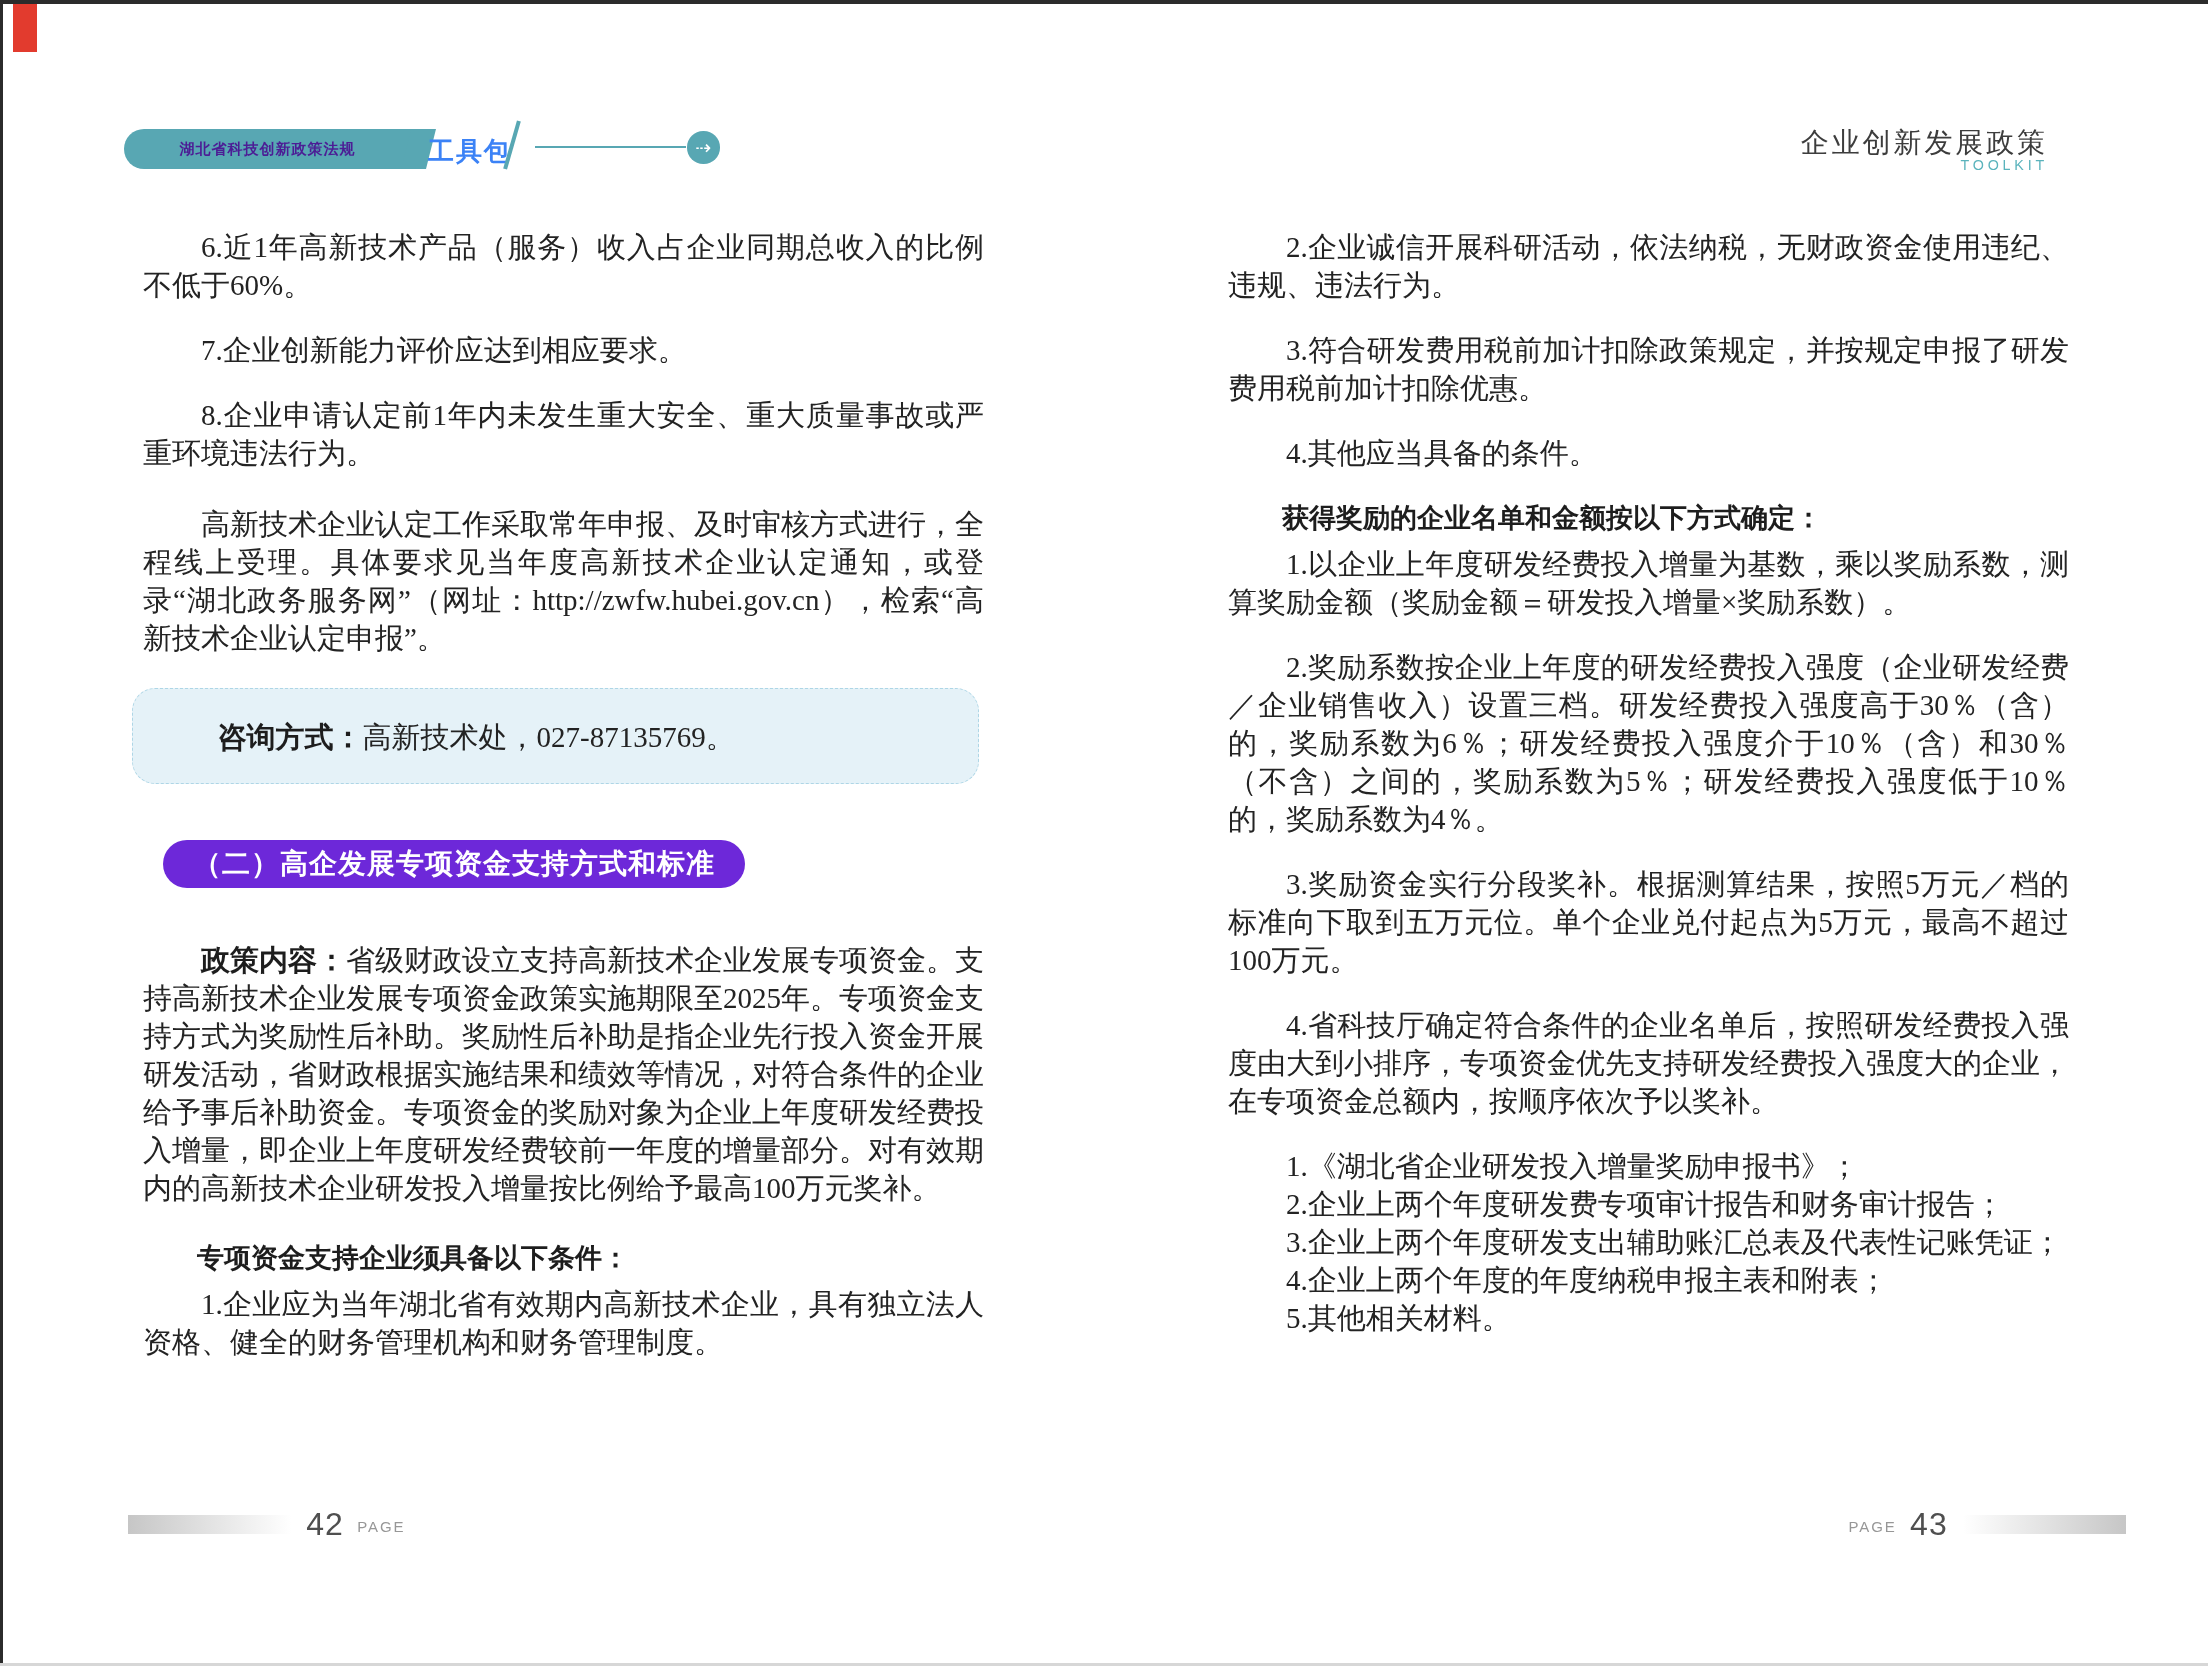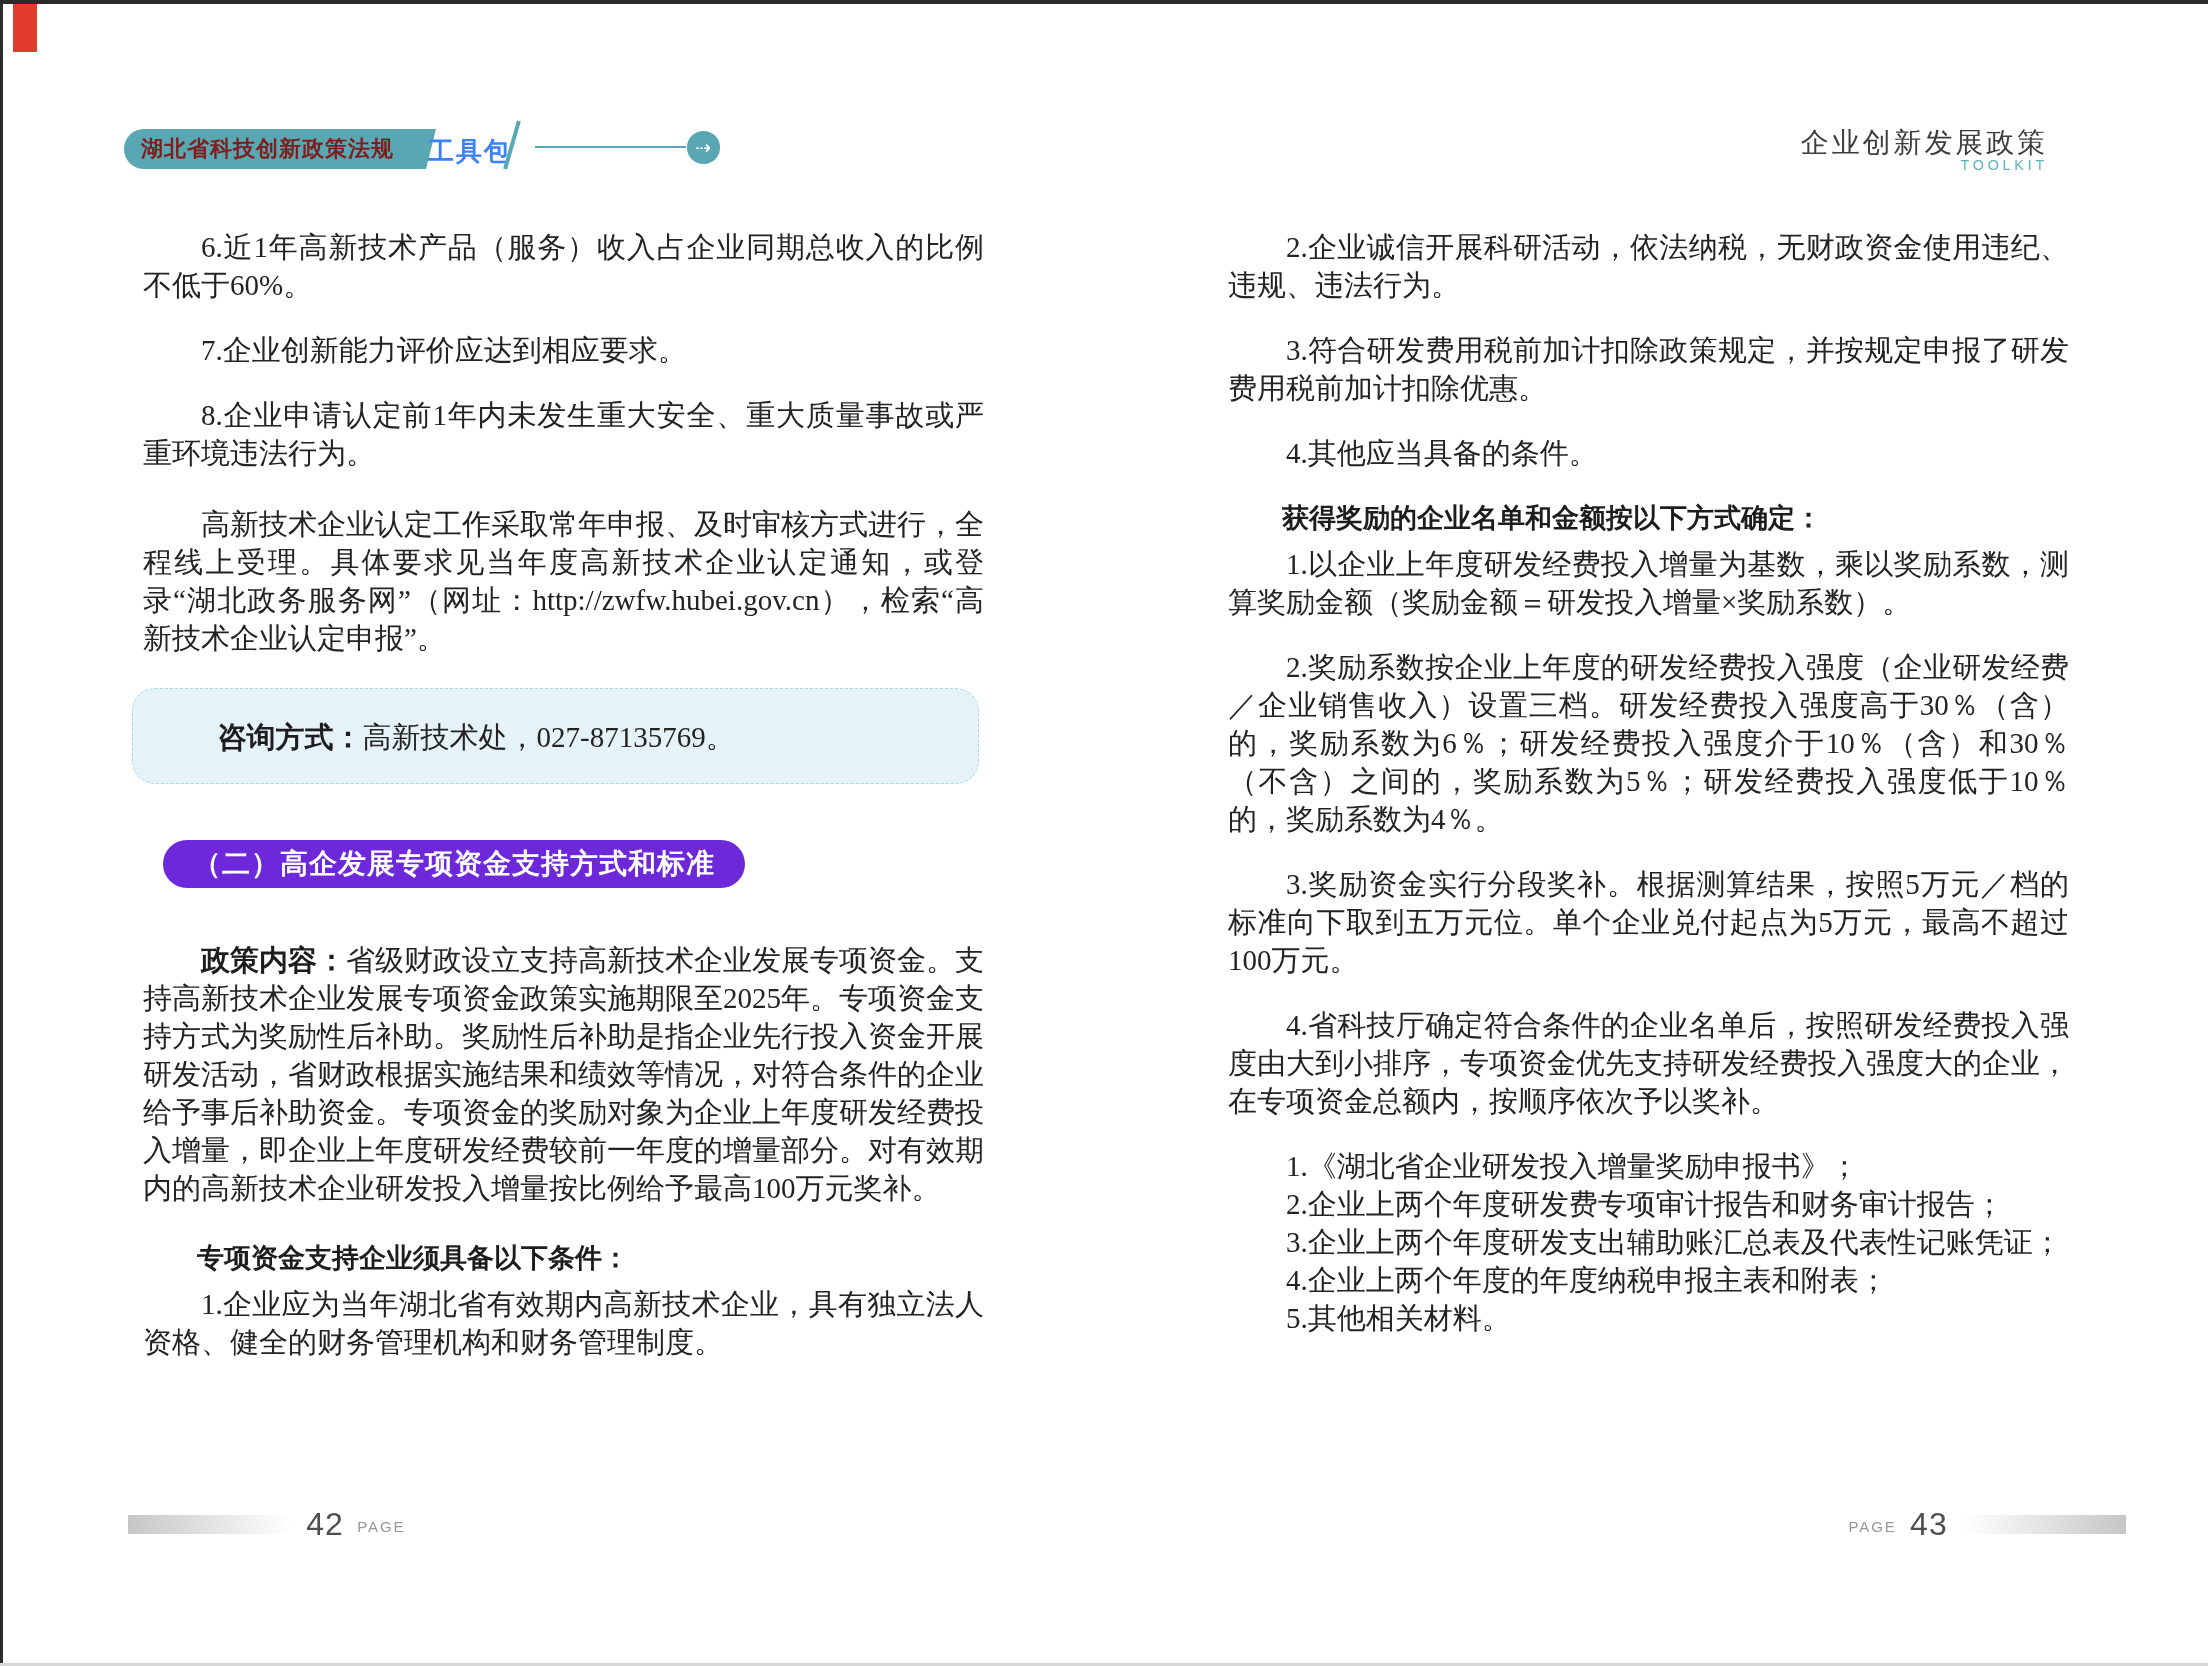--- a/index.html
+++ b/index.html
@@ -9,21 +9,21 @@
   .edge-left{position:absolute;left:0;top:0;width:2.9px;height:1666px;background:#2b2b2b;}
   .edge-bottom{position:absolute;left:0;top:1663px;width:2208px;height:2.9px;background:#d7d7d7;}
   .red-tab{position:absolute;left:13.4px;top:3.8px;width:24px;height:48px;background:#e23b2e;}
 
   
   .badge{position:absolute;left:124px;top:129px;width:287px;height:40px;background:#58a7b3;
          border-radius:20px 0 0 20px;display:flex;align-items:center;justify-content:center;}
   .badge::after{content:"";position:absolute;left:100%;top:0;width:25px;height:100%;
          background:#58a7b3;transform:skewX(-14deg);transform-origin:top left;}
   .badge span{font-family:"Liberation Sans","DejaVu Sans",sans-serif;font-weight:bold;
-         color:#7f1d1d;font-size:22px;letter-spacing:1px;position:relative;z-index:2;}
+         color:#4c1d95;font-size:15px;letter-spacing:1px;position:relative;z-index:2;}
   .toolkit-label{position:absolute;left:428px;top:134px;font-family:"Liberation Sans","DejaVu Sans",sans-serif;
          font-weight:bold;color:#3b82f6;font-size:26px;letter-spacing:1.9px;}
   .slash{position:absolute;left:510px;top:120px;width:3.8px;height:50px;background:#58a7b3;
          transform:rotate(16deg);}
   .h-line{position:absolute;left:535px;top:146px;width:151px;height:1.9px;background:#58a7b3;}
   .arrow-circle{position:absolute;left:687px;top:131px;width:32.5px;height:32.5px;border-radius:50%;
          background:#58a7b3;display:flex;align-items:center;justify-content:center;}
   .arrow-circle span{color:#ffffff;font-size:19px;font-family:"DejaVu Sans",sans-serif;line-height:1;}
   .right-title{position:absolute;right:160px;top:124px;font-family:Liberation Serif, serif;
          color:#3d3d3d;font-size:28px;letter-spacing:2.9px;}

